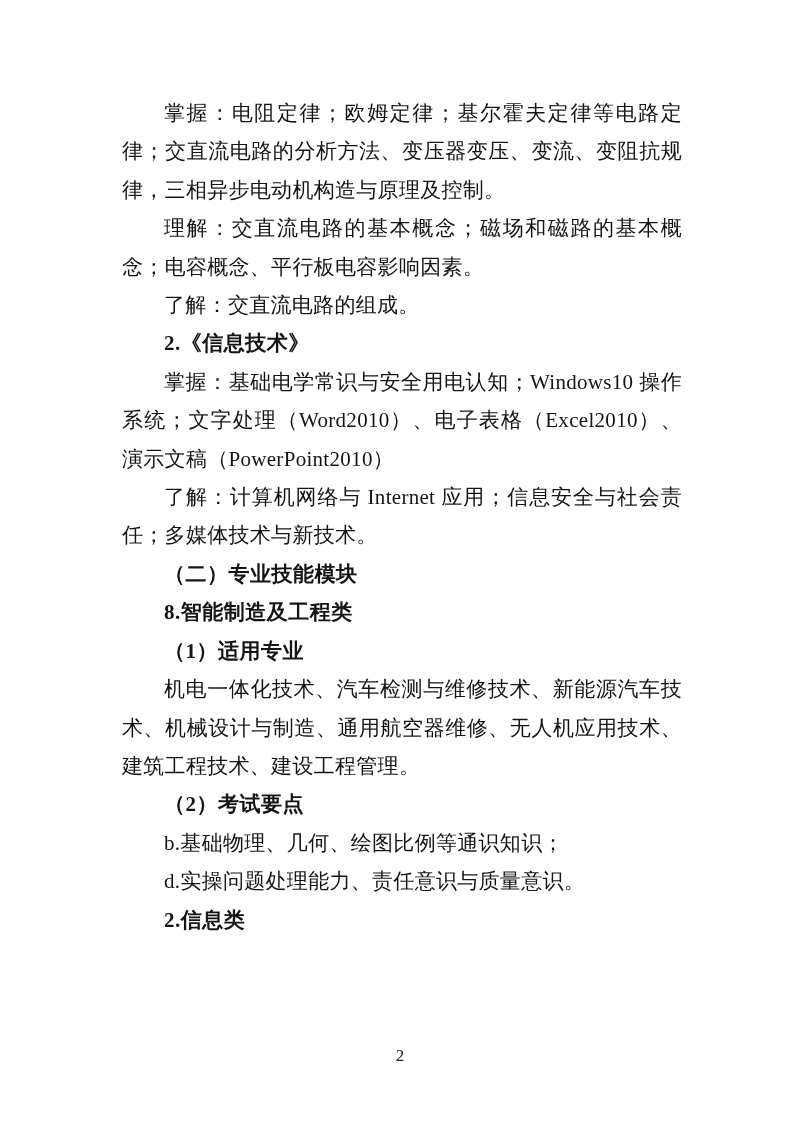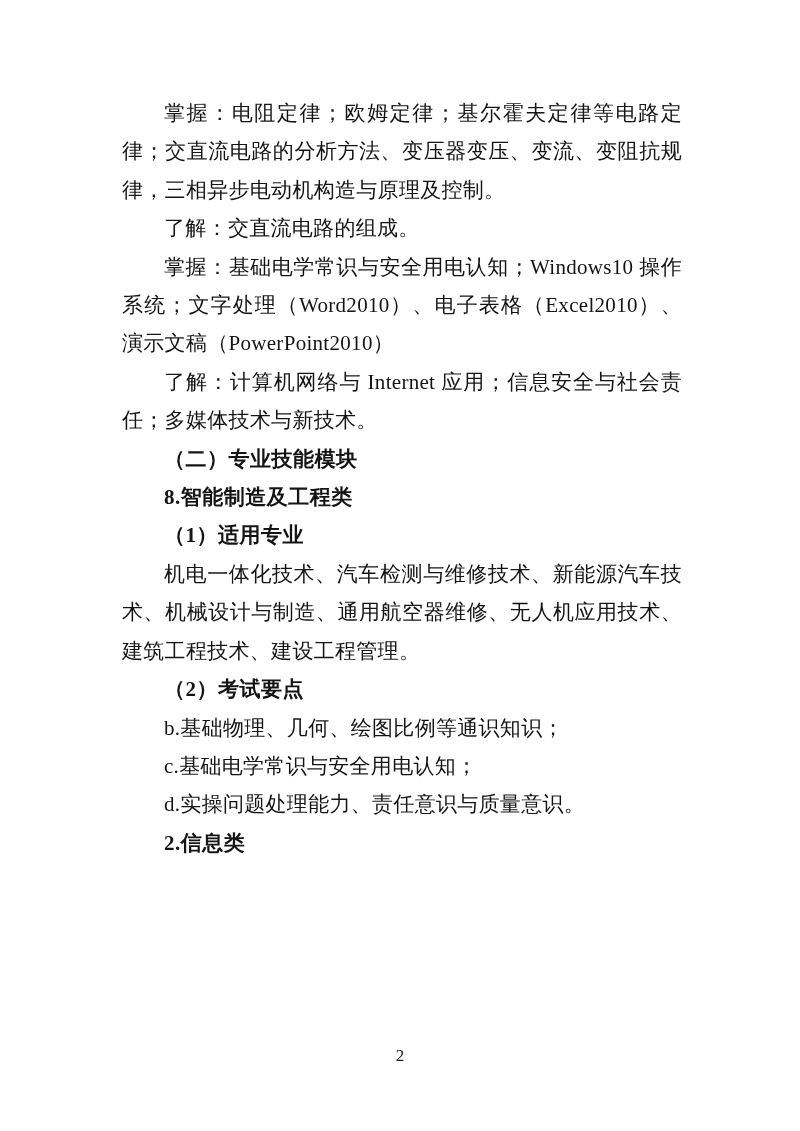--- a/index.html
+++ b/index.html
@@ -48,27 +48,28 @@
     color: #222222;
     font-family: "Liberation Serif", "DejaVu Serif", serif;
   }
 </style>
 </head>
 <body>
 
 <div class="page">
   <div class="content">
     <p class="para body">掌握：电阻定律；欧姆定律；基尔霍夫定律等电路定律；交直流电路的分析方法、变压器变压、变流、变阻抗规律，三相异步电动机构造与原理及控制。</p>
+    <p class="para body">理解：交直流电路的基本概念；磁场和磁路的基本概念；电容概念、平行板电容影响因素。</p>
     <p class="para body">了解：交直流电路的组成。</p>
+    <p class="para heading">2.《信息技术》</p>
     <p class="para body">掌握：基础电学常识与安全用电认知；Windows10 操作系统；文字处理（Word2010）、电子表格（Excel2010）、演示文稿（PowerPoint2010）</p>
     <p class="para body">了解：计算机网络与 Internet 应用；信息安全与社会责任；多媒体技术与新技术。</p>
     <p class="para heading">（二）专业技能模块</p>
     <p class="para heading">8.智能制造及工程类</p>
     <p class="para heading">（1）适用专业</p>
     <p class="para body">机电一体化技术、汽车检测与维修技术、新能源汽车技术、机械设计与制造、通用航空器维修、无人机应用技术、建筑工程技术、建设工程管理。</p>
     <p class="para heading">（2）考试要点</p>
     <p class="para body">b.基础物理、几何、绘图比例等通识知识；</p>
-    <p class="para body">c.基础电学常识与安全用电认知；</p>
     <p class="para body">d.实操问题处理能力、责任意识与质量意识。</p>
     <p class="para heading">2.信息类</p>
   </div>
   <div class="footer">2</div>
 </div>
 
 </body></html>

